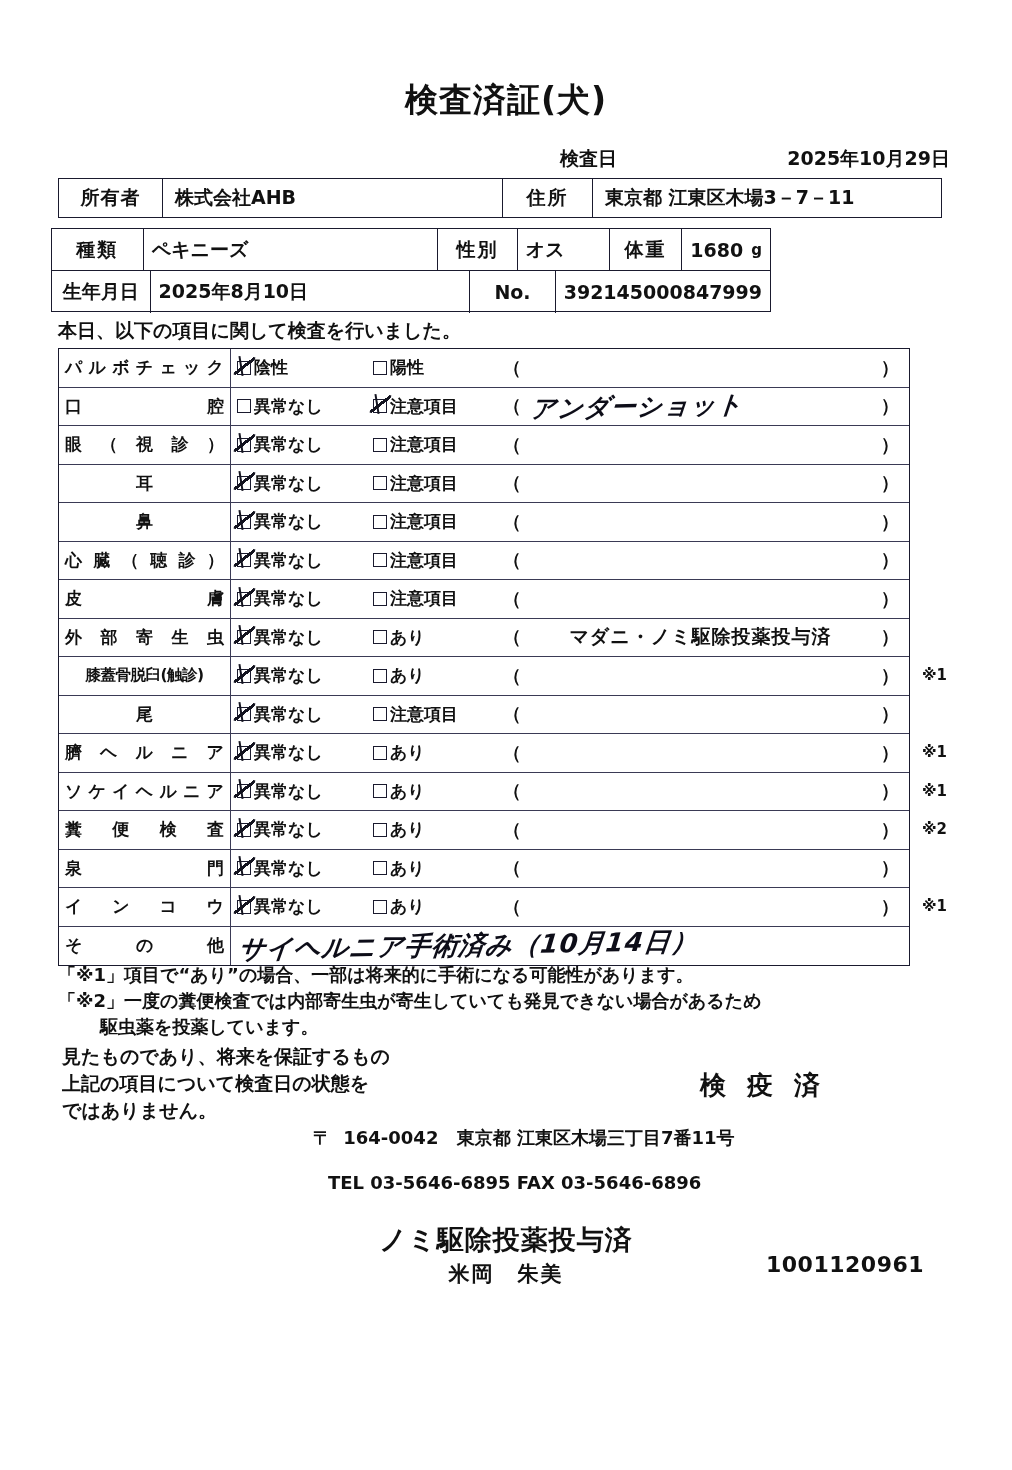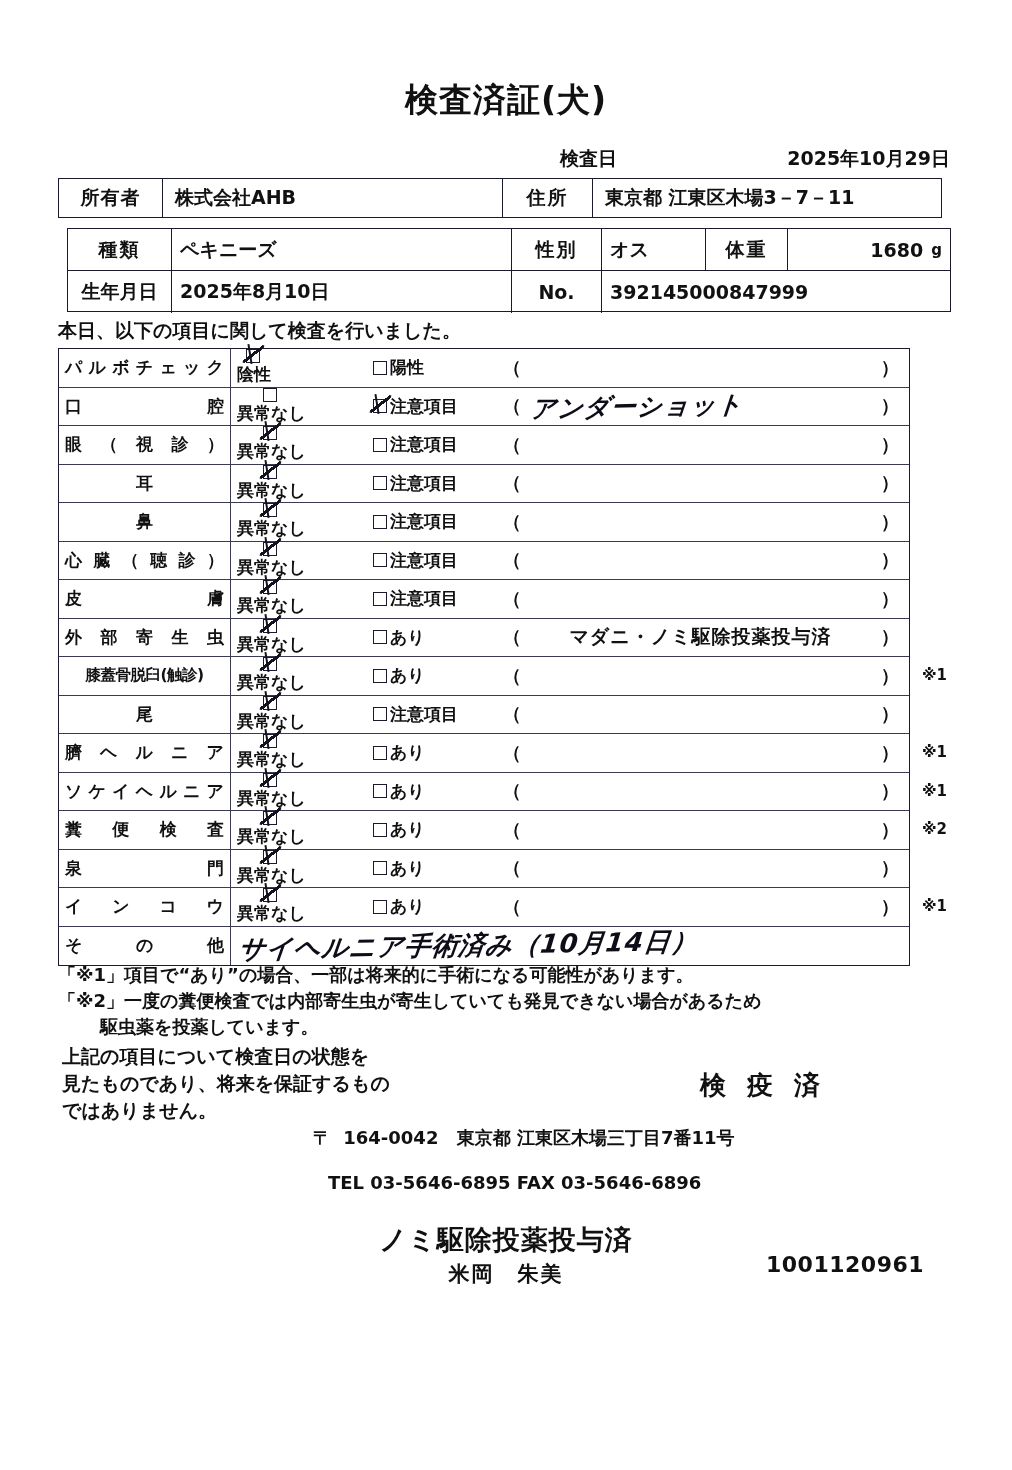--- a/index.html
+++ b/index.html
@@ -52,22 +52,22 @@
     height: 100%;
   }
   .owner-table .c-label1 { width: 104px; justify-content: center; border-right: 1.6px solid #1a1a2e; letter-spacing: 1px;}
   .owner-table .c-val1   { width: 340px; border-right: 1.6px solid #1a1a2e; padding-left: 12px;}
   .owner-table .c-label2 { width: 90px; justify-content: center; border-right: 1.6px solid #1a1a2e; letter-spacing: 2px;}
   .owner-table .c-val2   { flex: 1; padding-left: 12px;}
 
   
   .info-table {
     position: absolute;
-    top: 228px; left: 67px;
-    width: 884px; height: 84px;
+    top: 228px; left: 51px;
+    width: 720px; height: 84px;
     border: 1.6px solid #1a1a2e;
   }
   .info-row { display: flex; height: 42px; width: 100%; }
   .info-row.first { border-bottom: 1.6px solid #1a1a2e; }
   .info-table .cell {
     display: flex; align-items: center;
     font-size: 19px; font-weight: 700;
     padding: 0 8px; height: 100%;
   }
   .bd-r { border-right: 1.6px solid #1a1a2e; }
@@ -122,21 +122,21 @@
     display: flex; align-items: center;
     position: relative;
     height: 100%;
   }
 
   .opt {
     display: flex; align-items: center;
     font-size: 17px; font-weight: 700;
     position: relative;
   }
-  .opt.o1 { position: absolute; left: 6px; flex-direction: column; }
+  .opt.o1 { position: absolute; left: 6px; }
   .opt.o2 { position: absolute; left: 142px; }
 
   .box {
     width: 14px; height: 14px;
     border: 1.6px solid #1a1a2e;
     display: inline-block;
     margin-right: 3px;
     position: relative;
     flex: none;
   }
@@ -613,22 +613,22 @@
       <div class="asterisk" style="top: 577.5px;"></div>
     </div>
 
   <div class="footnotes">
     <div>「※1」項目で“あり”の場合、一部は将来的に手術になる可能性があります。</div>
     <div>「※2」一度の糞便検査では内部寄生虫が寄生していても発見できない場合があるため</div>
     <div class="fn2-ind">駆虫薬を投薬しています。</div>
   </div>
 
   <div class="statement">
+    <div>見たものであり、将来を保証するもの</div>
     <div>上記の項目について検査日の状態を</div>
-    <div>見たものであり、将来を保証するもの</div>
     <div>ではありません。</div>
   </div>
 
   <div class="stamp">検 疫 済</div>
 
   <div class="addr-post">
     <span>〒</span>
     <span class="zip">164-0042</span>
     <span class="addr">東京都 江東区木場三丁目7番11号</span>
   </div>

